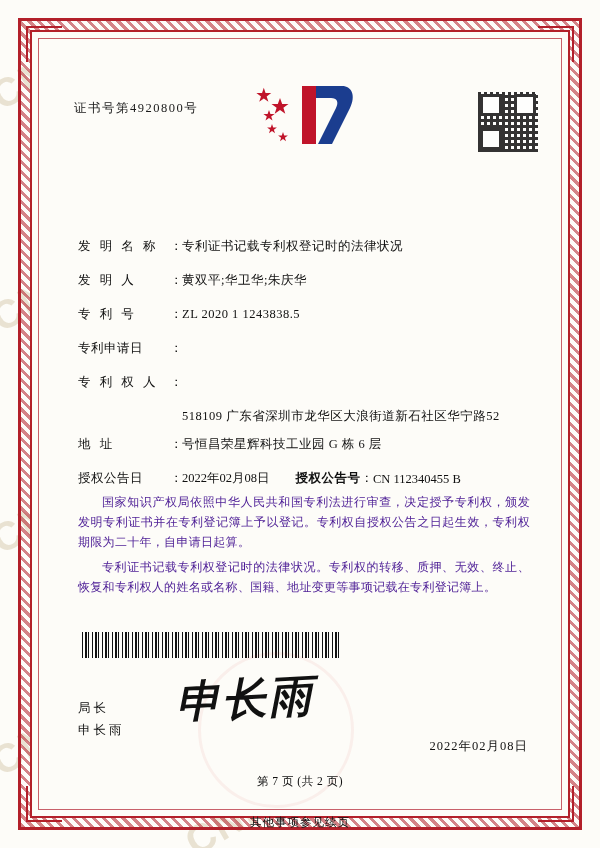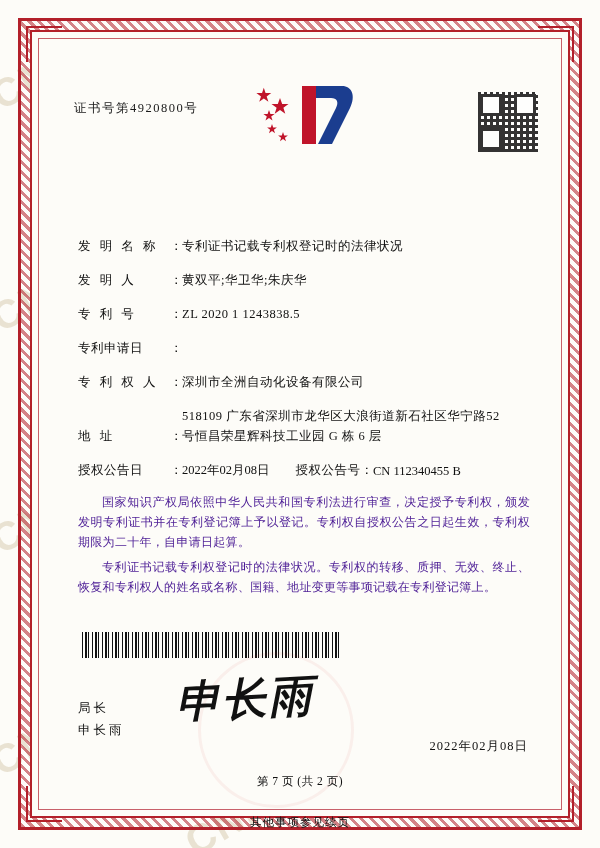--- a/index.html
+++ b/index.html
@@ -167,27 +167,28 @@
     flex: none;
     text-align: center;
   }
   .val {
     flex: 1;
     letter-spacing: 0.5px;
     line-height: 17px;
   }
   .val .sub {
     display: block;
-    margin-top: 3px;
+    margin-top: 11px;
     font-family: Liberation Serif, serif;
   }
   .row.split .right-lbl {
     margin-left: 26px;
     letter-spacing: 0.5px;
     white-space: nowrap;
+    font-weight: bold;
   }
   .row.split .right-val {
     white-space: nowrap;
   }
 
   .para {
     position: absolute;
     left: 30px;
     width: 452px;
     font-size: 12px;
@@ -332,21 +333,20 @@
       </div>
 
       <div class="row">
         <div class="lbl wide">专利申请日</div>
         <div class="colon">：</div>
       </div>
 
       <div class="row">
         <div class="lbl">专 利 权 人</div>
         <div class="colon">：</div>
-        <div class="val">深圳市全洲自动化设备有限公司</div>
       </div>
 
       <div class="row">
         <div class="lbl">地 址</div>
         <div class="colon">：</div>
         <div class="val">
           <span>518109 广东省深圳市龙华区大浪街道新石社区华宁路52</span>
           <span class="sub">号恒昌荣星辉科技工业园 G 栋 6 层</span>
         </div>
       </div>

